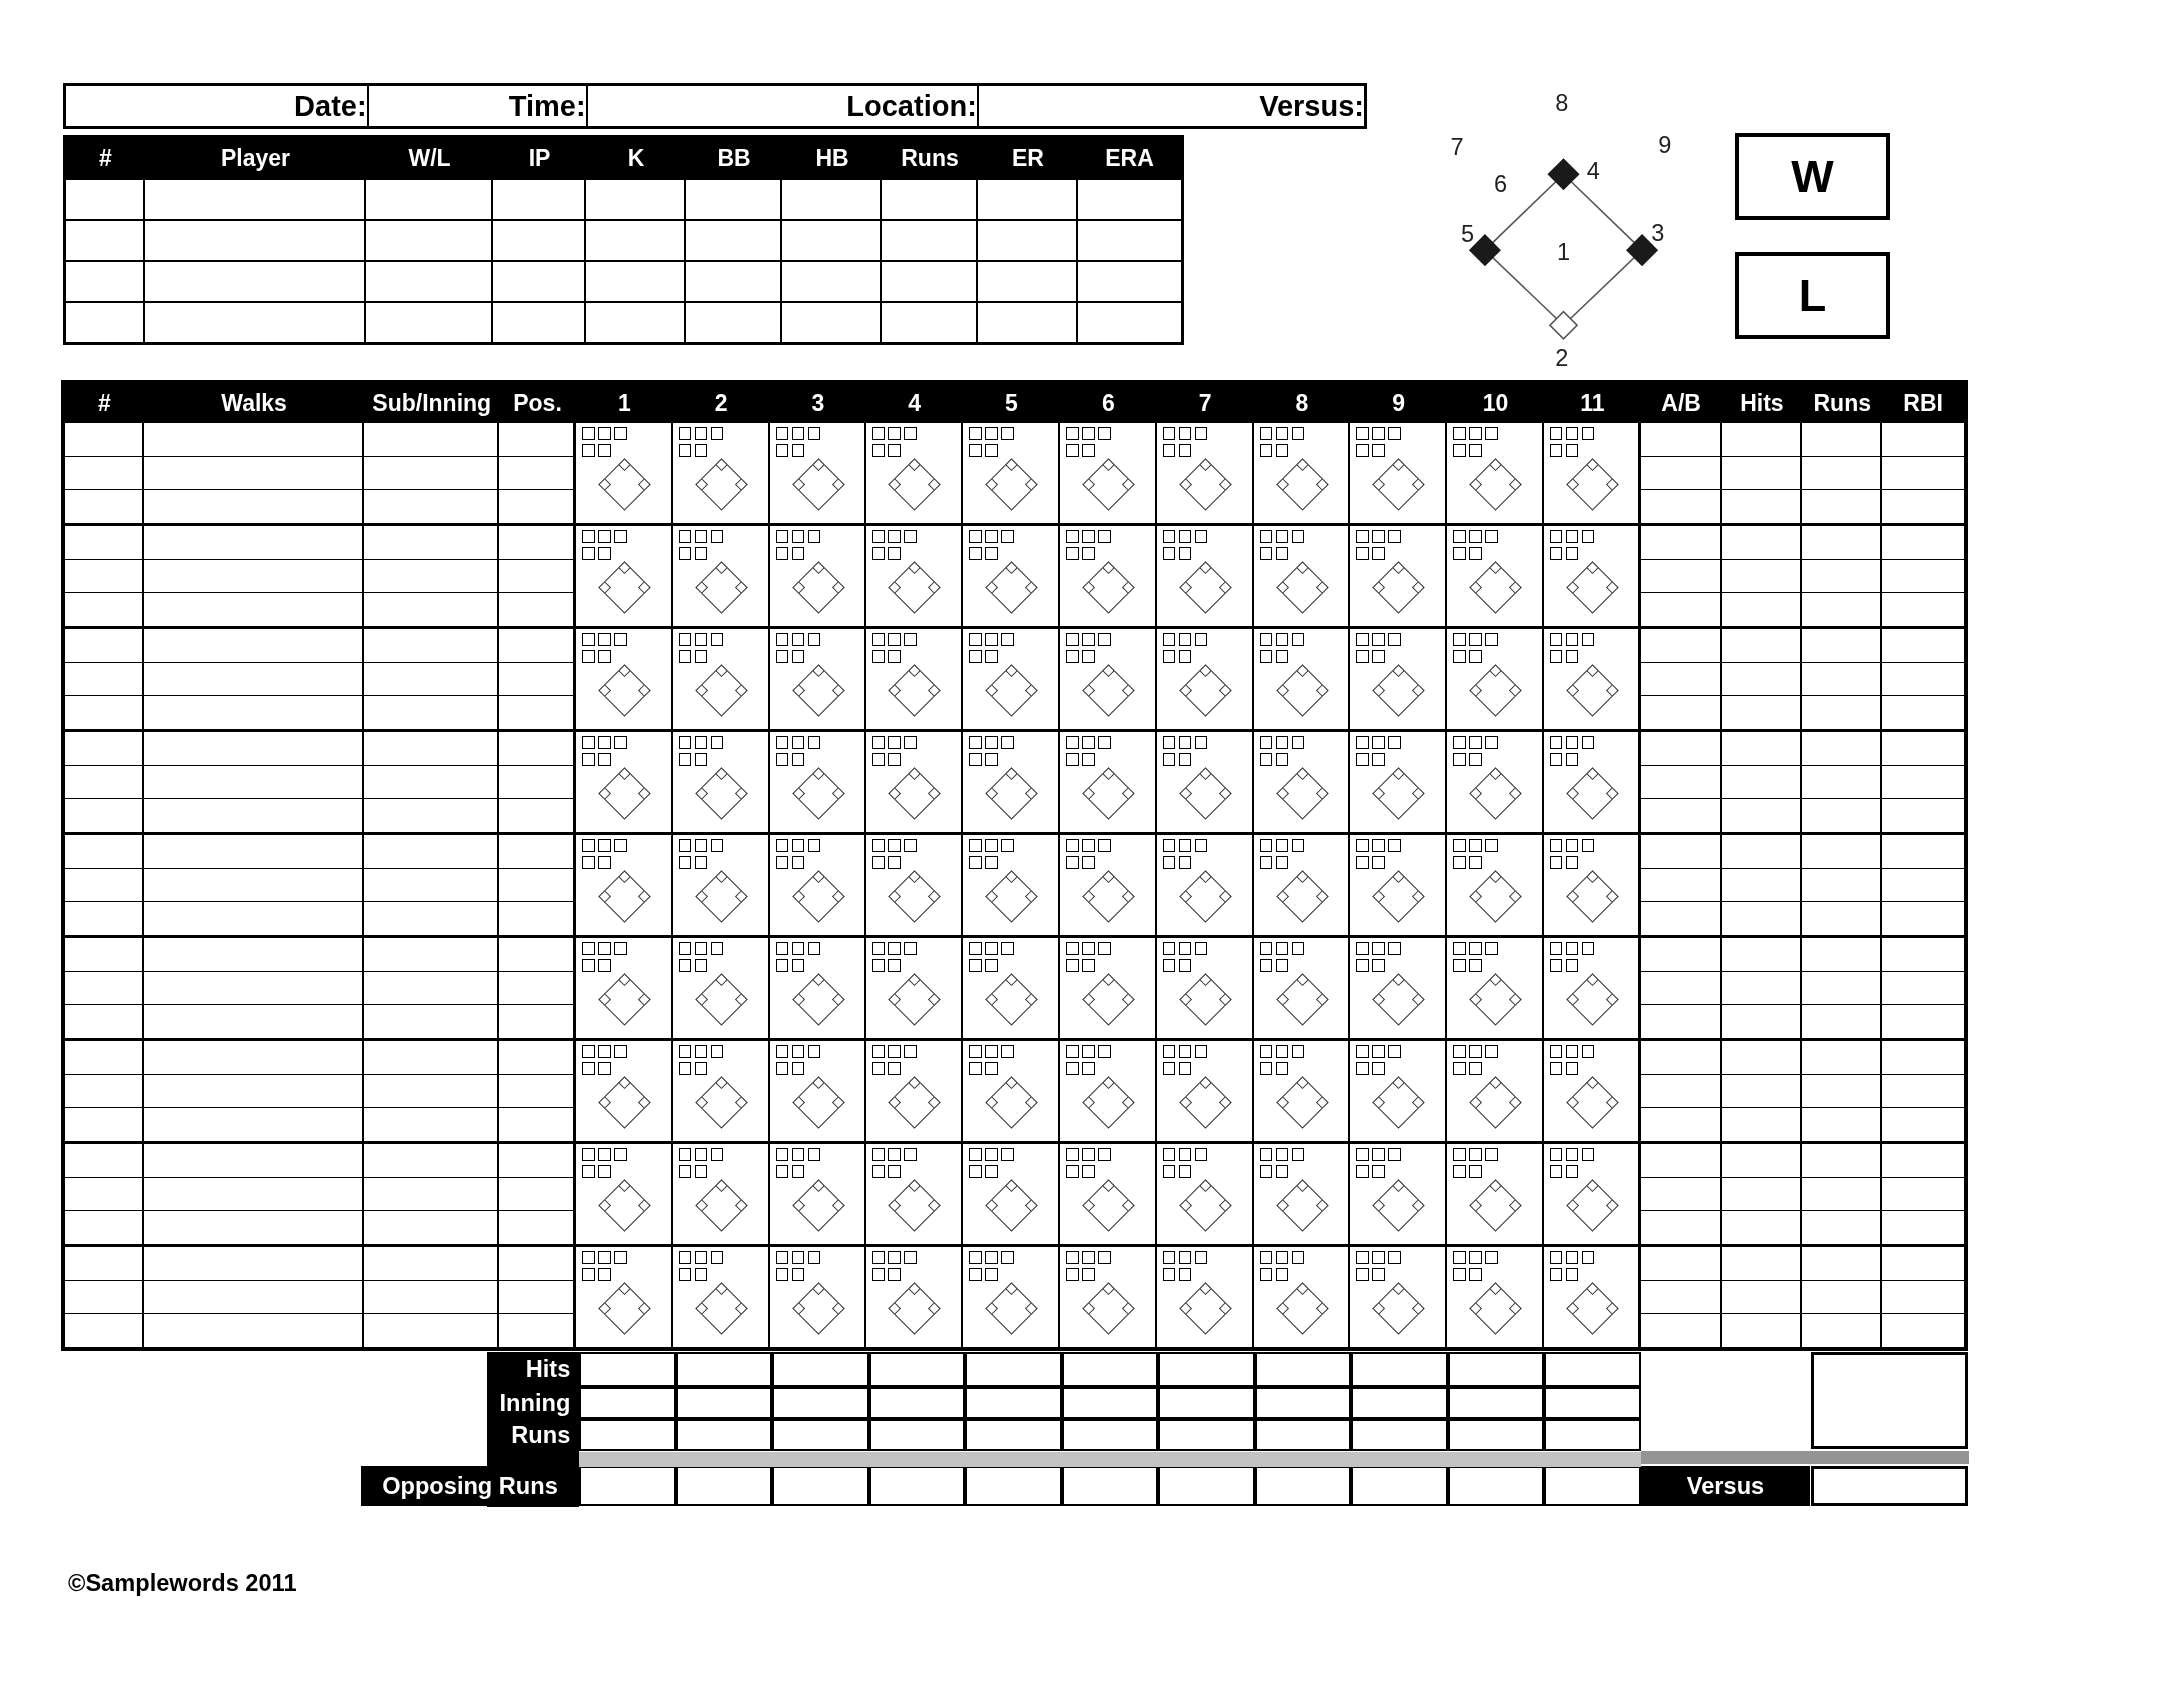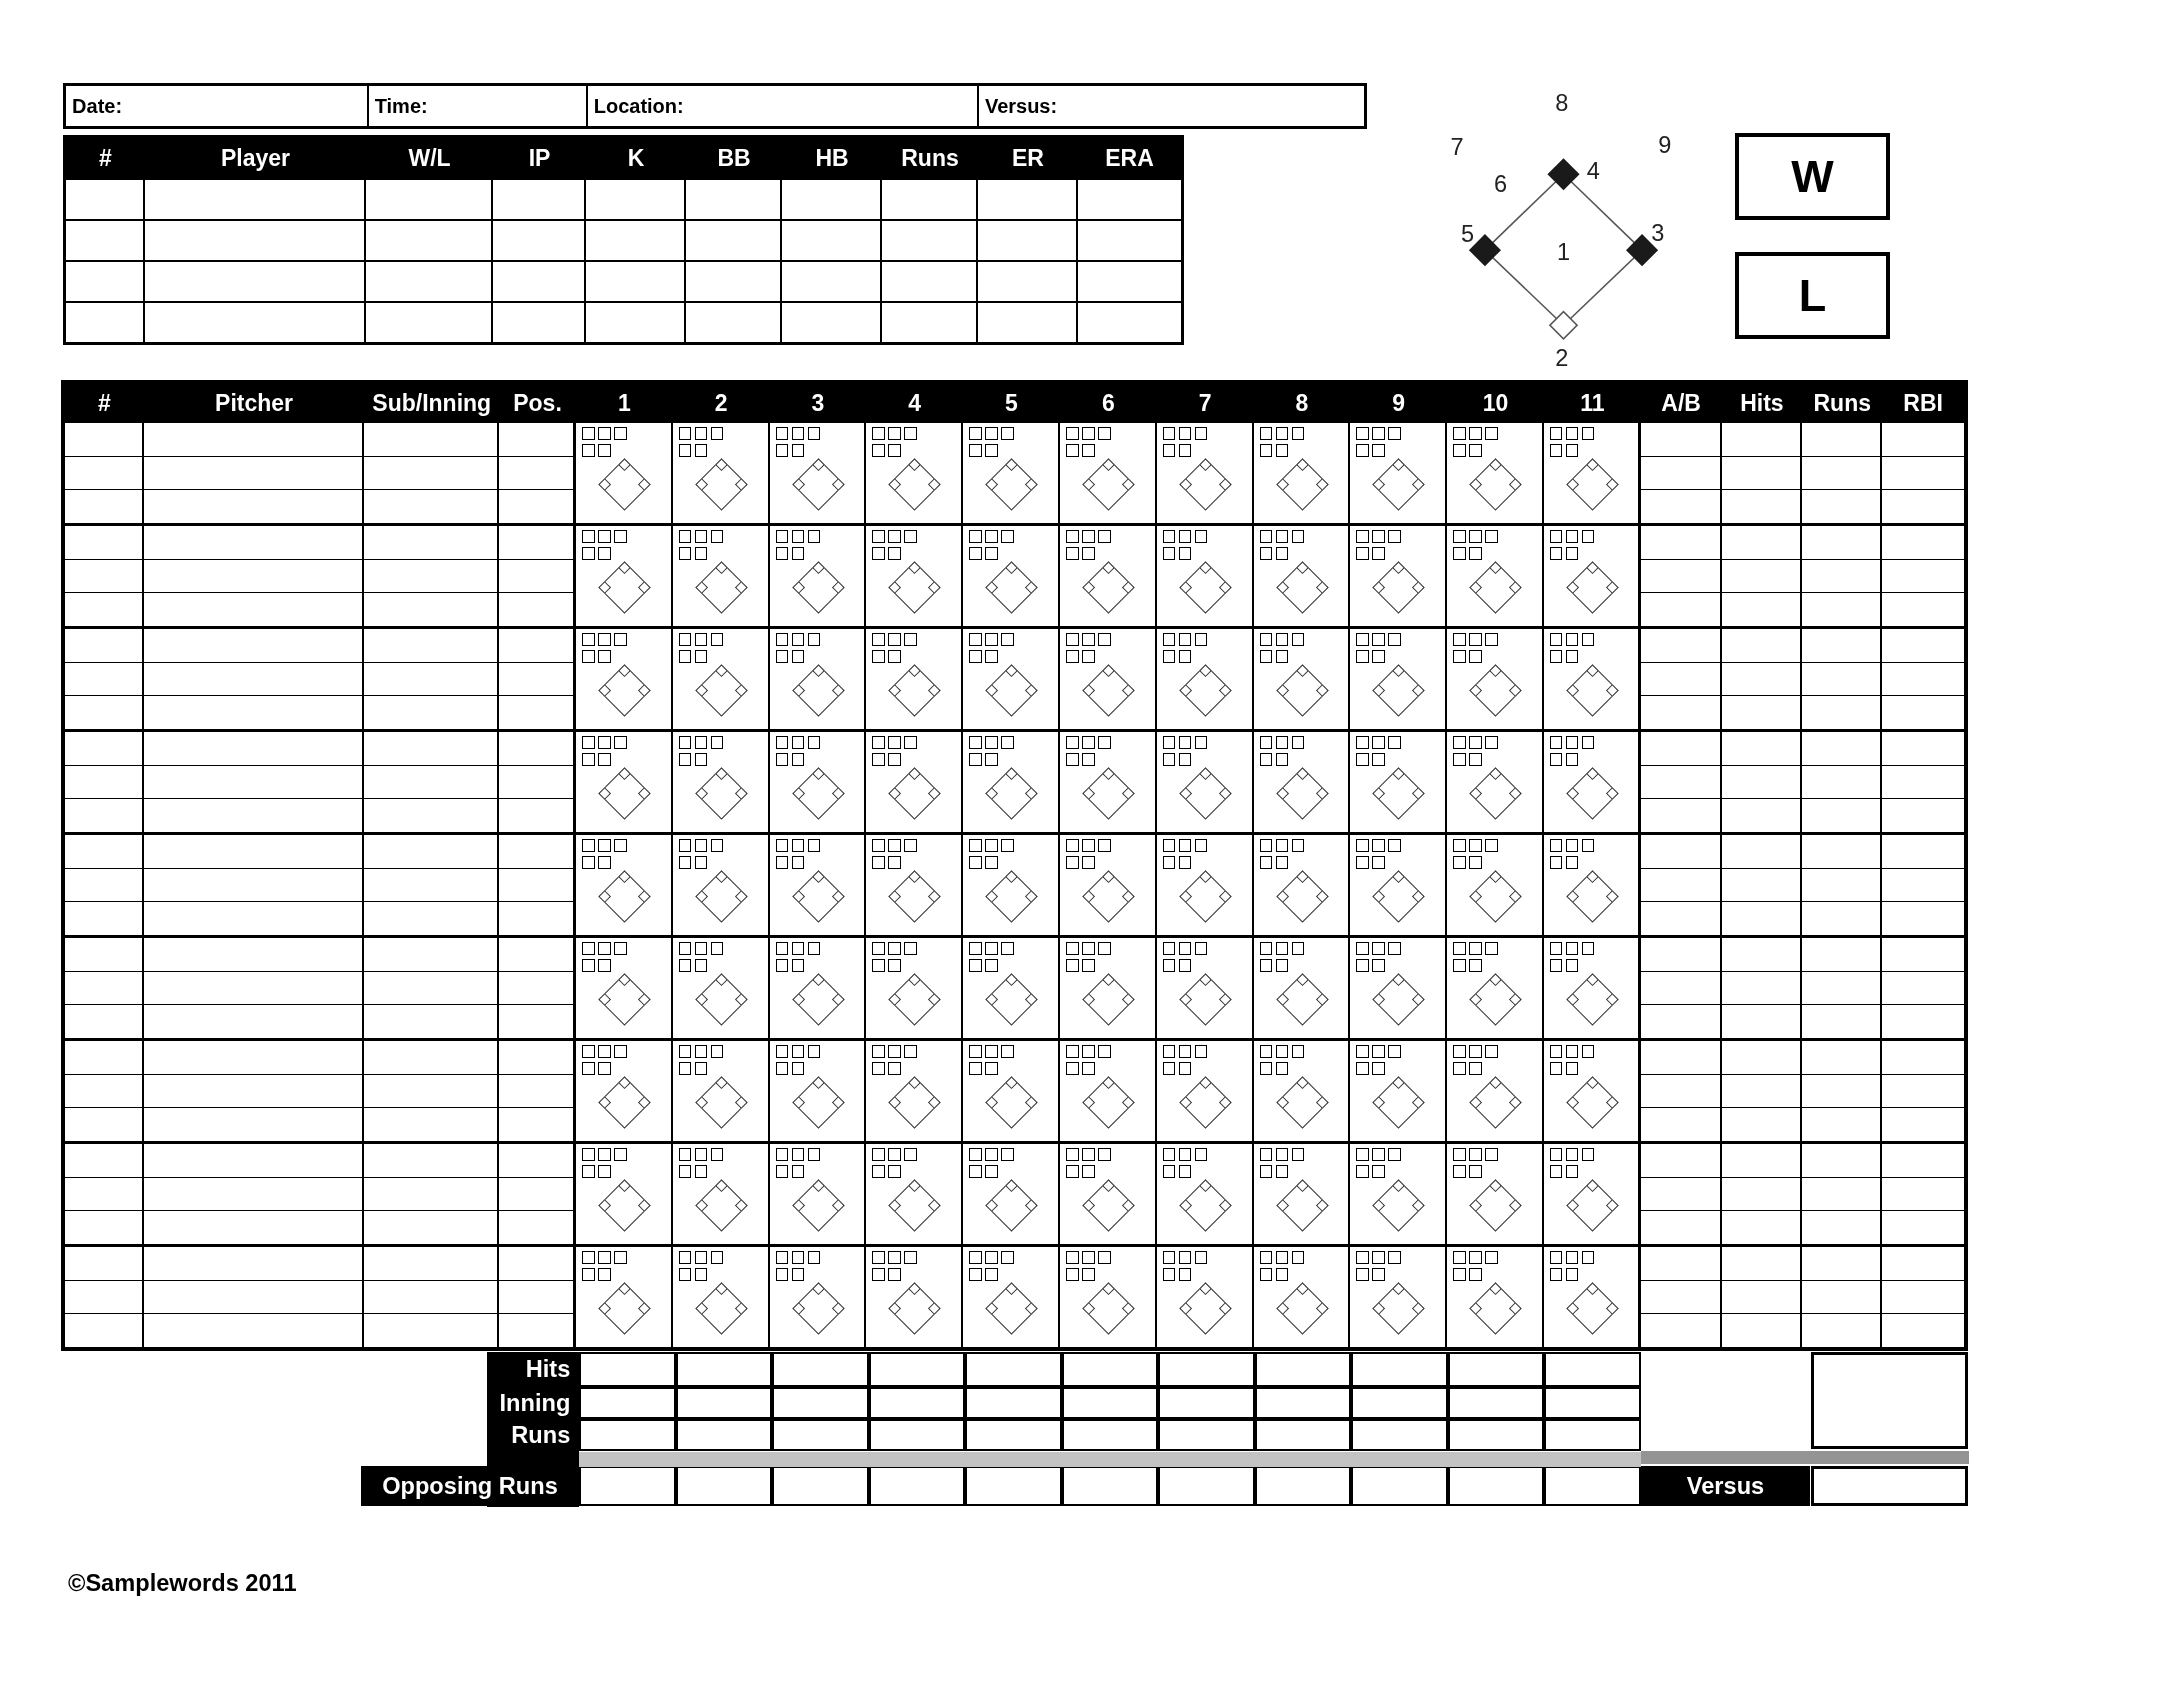--- a/index.html
+++ b/index.html
@@ -3,21 +3,21 @@
 <meta charset="utf-8">
 <style>
   html,body{margin:0;padding:0;background:#fff;}
   .page{position:relative;width:2184px;height:1687px;background:#fff;overflow:hidden;
         font-family:"Liberation Sans",sans-serif;color:#000;}
 
   
   .top-fields{position:absolute;left:63px;top:83px;width:1304px;height:46px;
               border:3.5px solid #000;display:flex;box-sizing:border-box;}
   .tf{box-sizing:border-box;border-right:2.6px solid #000;padding-left:6.1px;
-      display:flex;align-items:center;font-weight:bold;font-size:20px;background:#fff;}
+      display:flex;align-items:center;font-weight:bold;font-size:29px;background:#fff;justify-content:flex-end;}
   .tf:last-child{border-right:none;}
 
   
   .ptable{position:absolute;left:63px;top:135px;border:3.5px solid #000;box-sizing:content-box;}
   .pt-row{display:flex;}
   .pt-head{background:#000;color:#fff;height:40px;}
   .pt-head .pt-cell{border:none;display:flex;align-items:center;justify-content:center;
                     font-weight:bold;font-size:23px;}
   .pt-body-row{height:39px;border-top:2.6px solid #000;}
   .pt-body-row:first-child{border-top:none;}
@@ -190,21 +190,21 @@
   <div class="wl-box" style="left:1735px;top:133px;">
     <span>W</span>
   </div>
   <div class="wl-box" style="left:1735px;top:252px;">
     <span>L</span>
   </div>
 
   <div class="mtable" id="mtable">
       <div class="m-head">
         <div class="m-head-cell" style="width: 79px;">#</div>
-        <div class="m-head-cell" style="width: 221px;">Pitcher</div>
+        <div class="m-head-cell" style="width: 221px;">Walks</div>
         <div class="m-head-cell" style="width: 135px;">Sub/Inning</div>
         <div class="m-head-cell" style="width: 77px;">Pos.</div>
         <div class="m-head-cell" style="width: 97px;">1</div>
         <div class="m-head-cell" style="width: 97px;">2</div>
         <div class="m-head-cell" style="width: 97px;">3</div>
         <div class="m-head-cell" style="width: 97px;">4</div>
         <div class="m-head-cell" style="width: 97px;">5</div>
         <div class="m-head-cell" style="width: 97px;">6</div>
         <div class="m-head-cell" style="width: 97px;">7</div>
         <div class="m-head-cell" style="width: 97px;">8</div>

